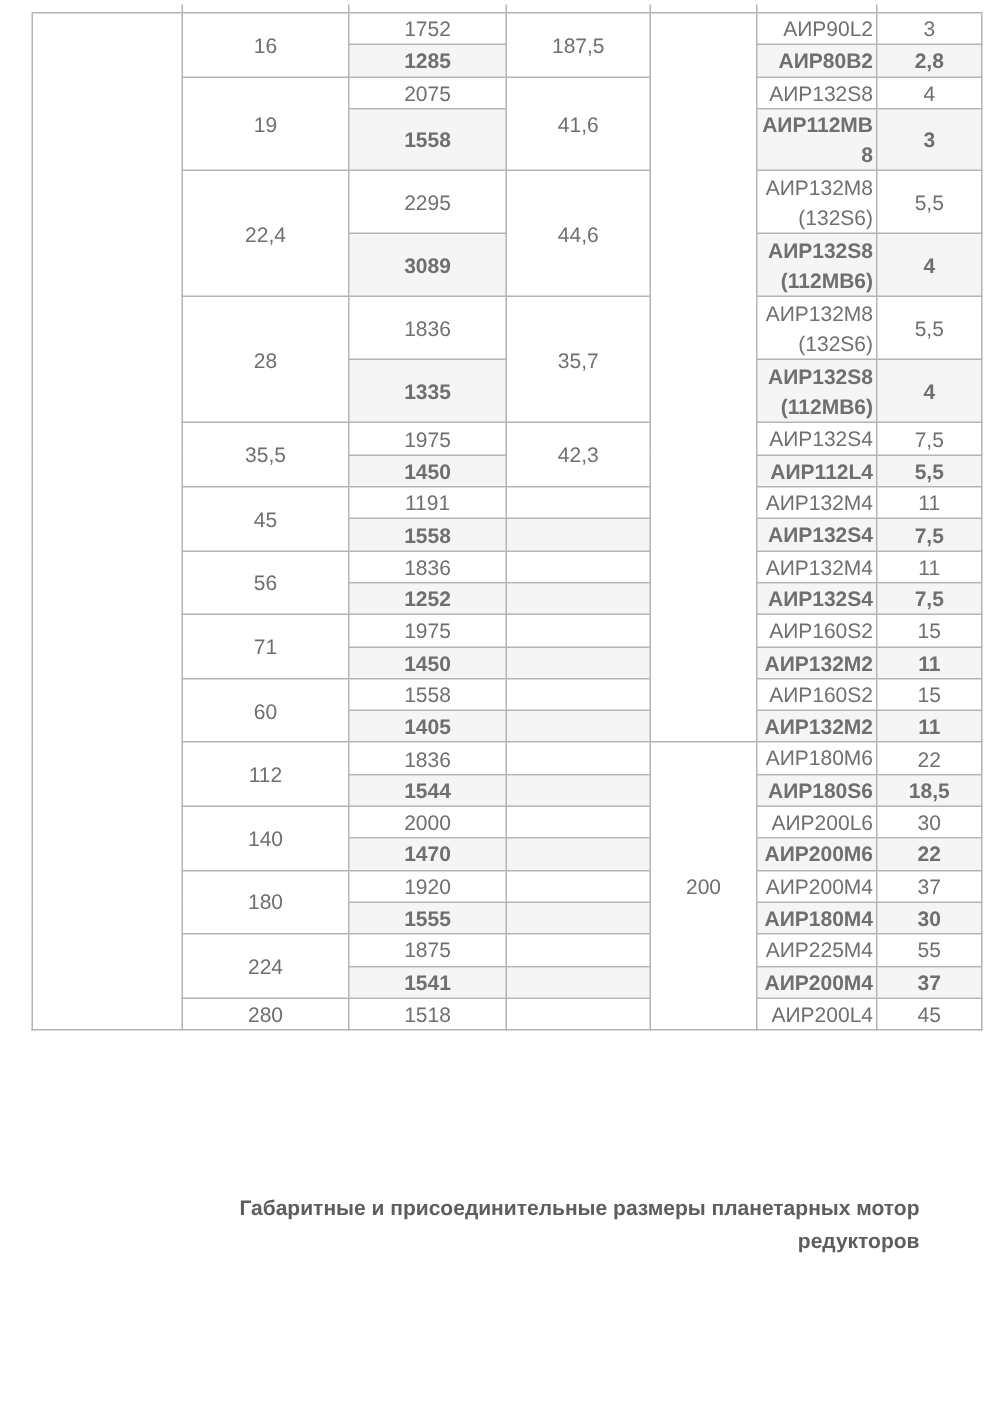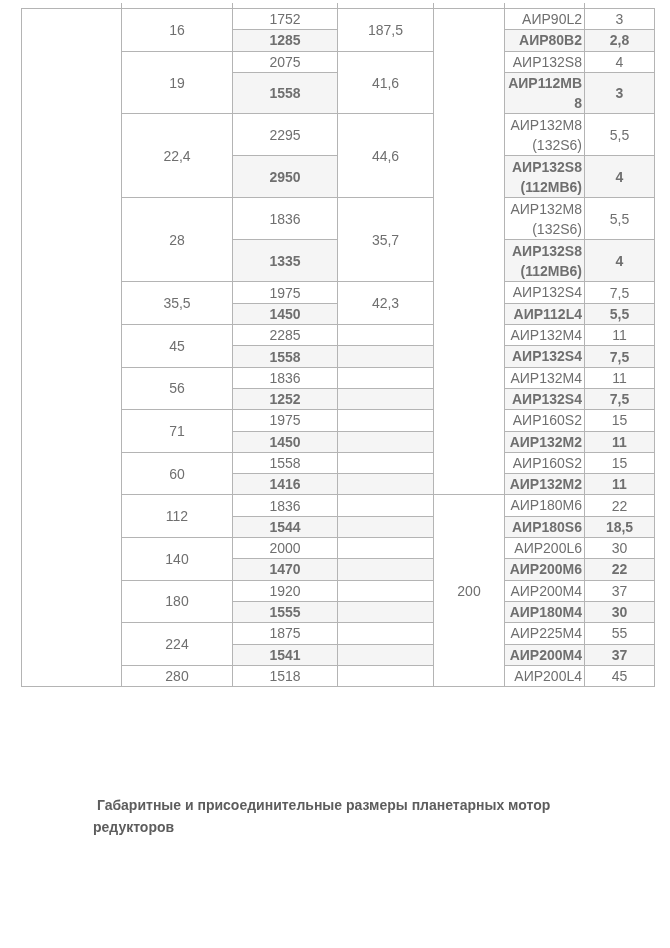--- a/index.html
+++ b/index.html
@@ -37,21 +37,21 @@
   table.spec td.c6{word-break:break-all;line-height:1.45;text-align:right;}
   table.spec tr.stub td{height:5px;border-top:none;}
   table.spec tr.stub td:first-child{border-left:none;}
   table.spec tr.stub td:last-child{border-right:none;}
   .caption{
     position:absolute;left:93px;top:794px;width:520px;
     color:var(--caption);
     font-size:14px;font-weight:bold;
     line-height:22px;
   }
-  .caption .cap-line{white-space:pre-wrap;}
+  .caption .cap-line{white-space:pre-wrap;text-align:right;}
 </style>
 </head>
 <body>
 
 <div class="page">
 
   <table class="spec">
     <colgroup>
         <col style="width: 100px;">
         <col style="width: 111px;">
@@ -98,21 +98,21 @@
           <td class="c7 sh">3</td>
         </tr>
         <tr class="tall ">
           <td class="c2" rowspan="2">22,4</td>
           <td class="c3 sh">2295</td>
           <td class="c4" rowspan="2">44,6</td>
           <td class="c6 sh">АИР132М8(132S6)</td>
           <td class="c7 sh">5,5</td>
         </tr>
         <tr class="tall shaded">
-          <td class="c3 sh">2950</td>
+          <td class="c3 sh">3089</td>
           <td class="c6 sh">АИР132S8(112МВ6)</td>
           <td class="c7 sh">4</td>
         </tr>
         <tr class="tall ">
           <td class="c2" rowspan="2">28</td>
           <td class="c3 sh">1836</td>
           <td class="c4" rowspan="2">35,7</td>
           <td class="c6 sh">АИР132М8(132S6)</td>
           <td class="c7 sh">5,5</td>
         </tr>
@@ -128,21 +128,21 @@
           <td class="c6 sh">АИР132S4</td>
           <td class="c7 sh">7,5</td>
         </tr>
         <tr class="shaded">
           <td class="c3 sh">1450</td>
           <td class="c6 sh">АИР112L4</td>
           <td class="c7 sh">5,5</td>
         </tr>
         <tr class="">
           <td class="c2" rowspan="2">45</td>
-          <td class="c3 sh">2285</td>
+          <td class="c3 sh">1191</td>
           <td class="c4 sh"></td>
           <td class="c6 sh">АИР132М4</td>
           <td class="c7 sh">11</td>
         </tr>
         <tr class="shaded">
           <td class="c3 sh">1558</td>
           <td class="c4 sh"></td>
           <td class="c6 sh">АИР132S4</td>
           <td class="c7 sh">7,5</td>
         </tr>
@@ -173,21 +173,21 @@
           <td class="c7 sh">11</td>
         </tr>
         <tr class="">
           <td class="c2" rowspan="2">60</td>
           <td class="c3 sh">1558</td>
           <td class="c4 sh"></td>
           <td class="c6 sh">АИР160S2</td>
           <td class="c7 sh">15</td>
         </tr>
         <tr class="shaded">
-          <td class="c3 sh">1416</td>
+          <td class="c3 sh">1405</td>
           <td class="c4 sh"></td>
           <td class="c6 sh">АИР132М2</td>
           <td class="c7 sh">11</td>
         </tr>
         <tr class="">
           <td class="c2" rowspan="2">112</td>
           <td class="c3 sh">1836</td>
           <td class="c4 sh"></td>
           <td class="c5" rowspan="9">200</td>
           <td class="c6 sh">АИР180М6</td>

